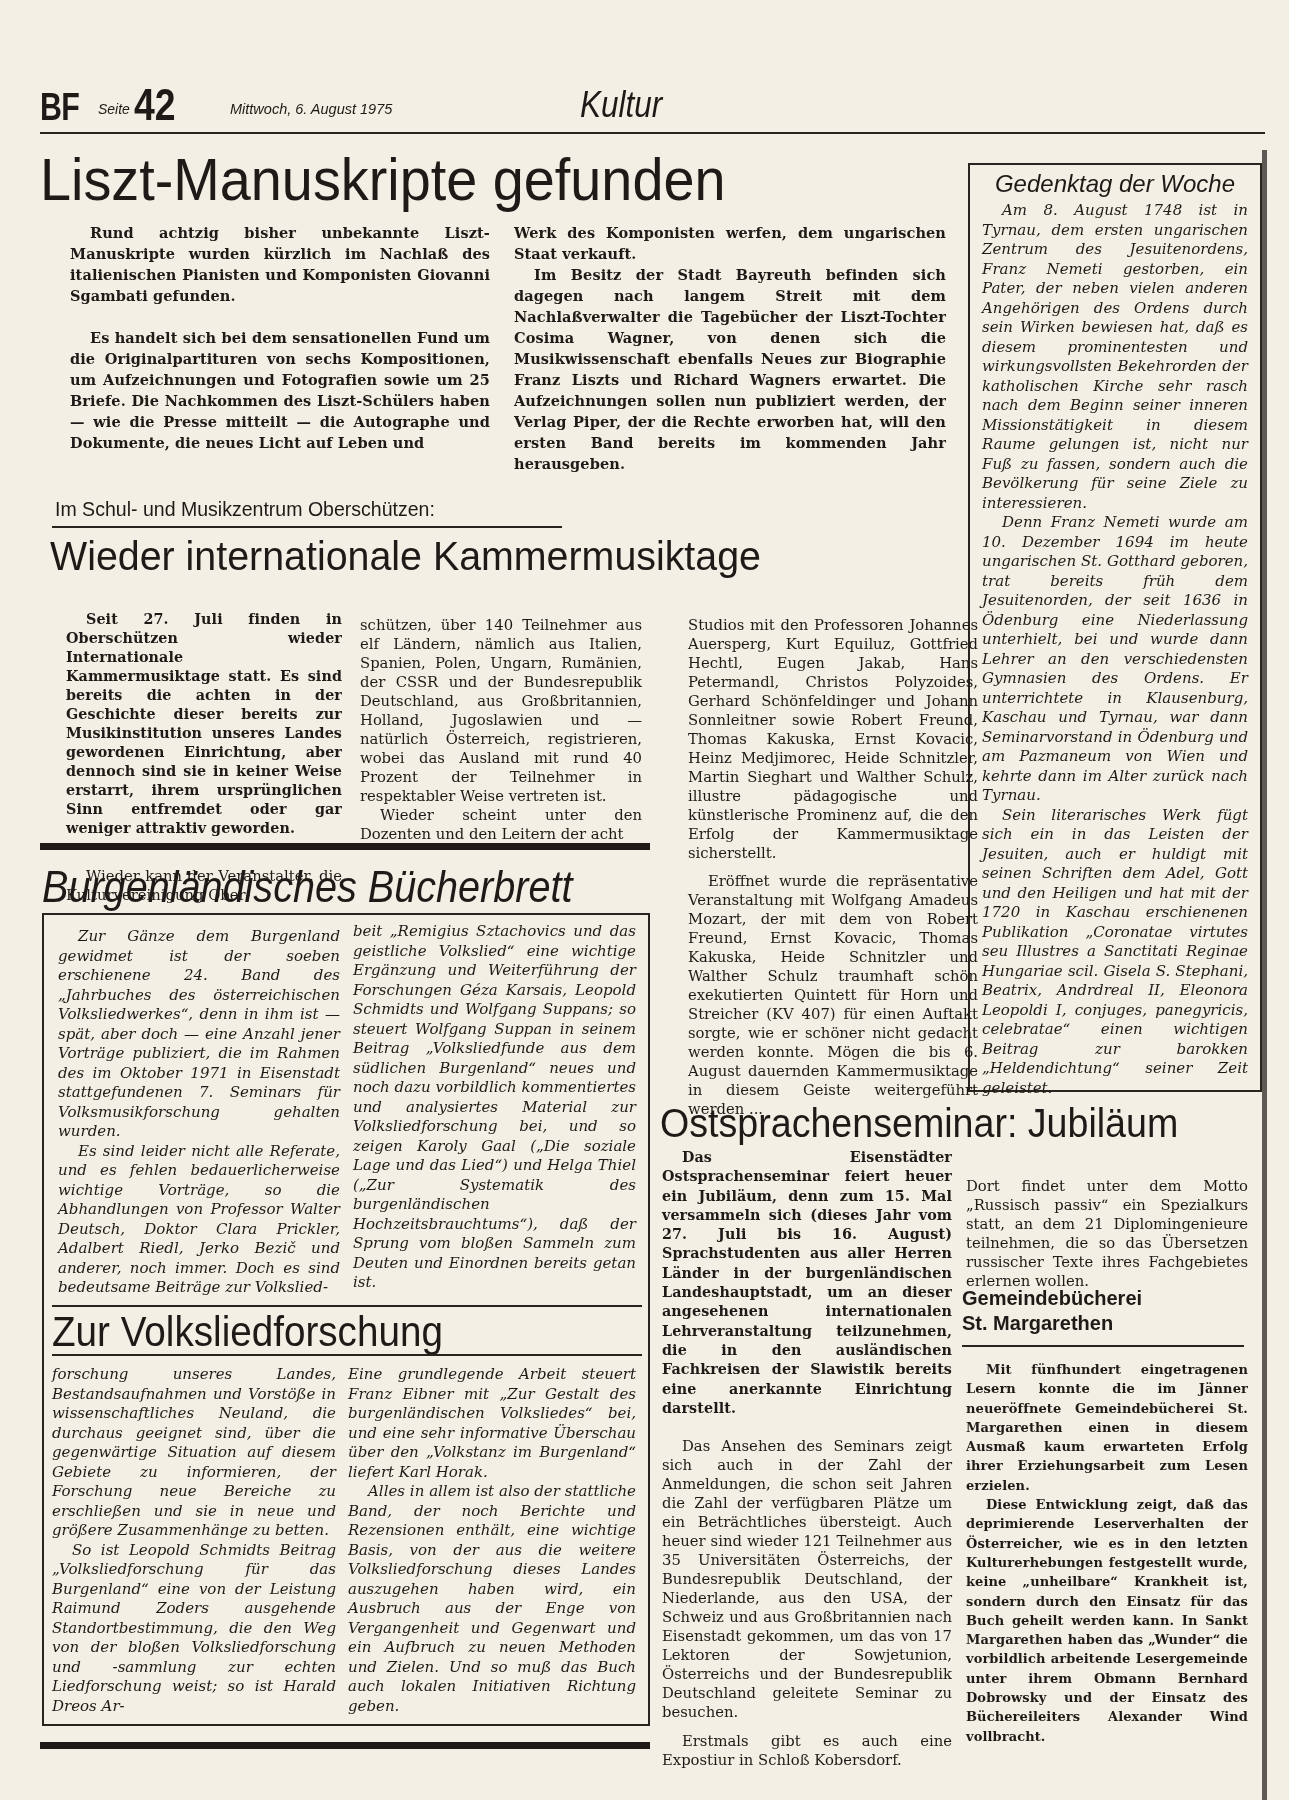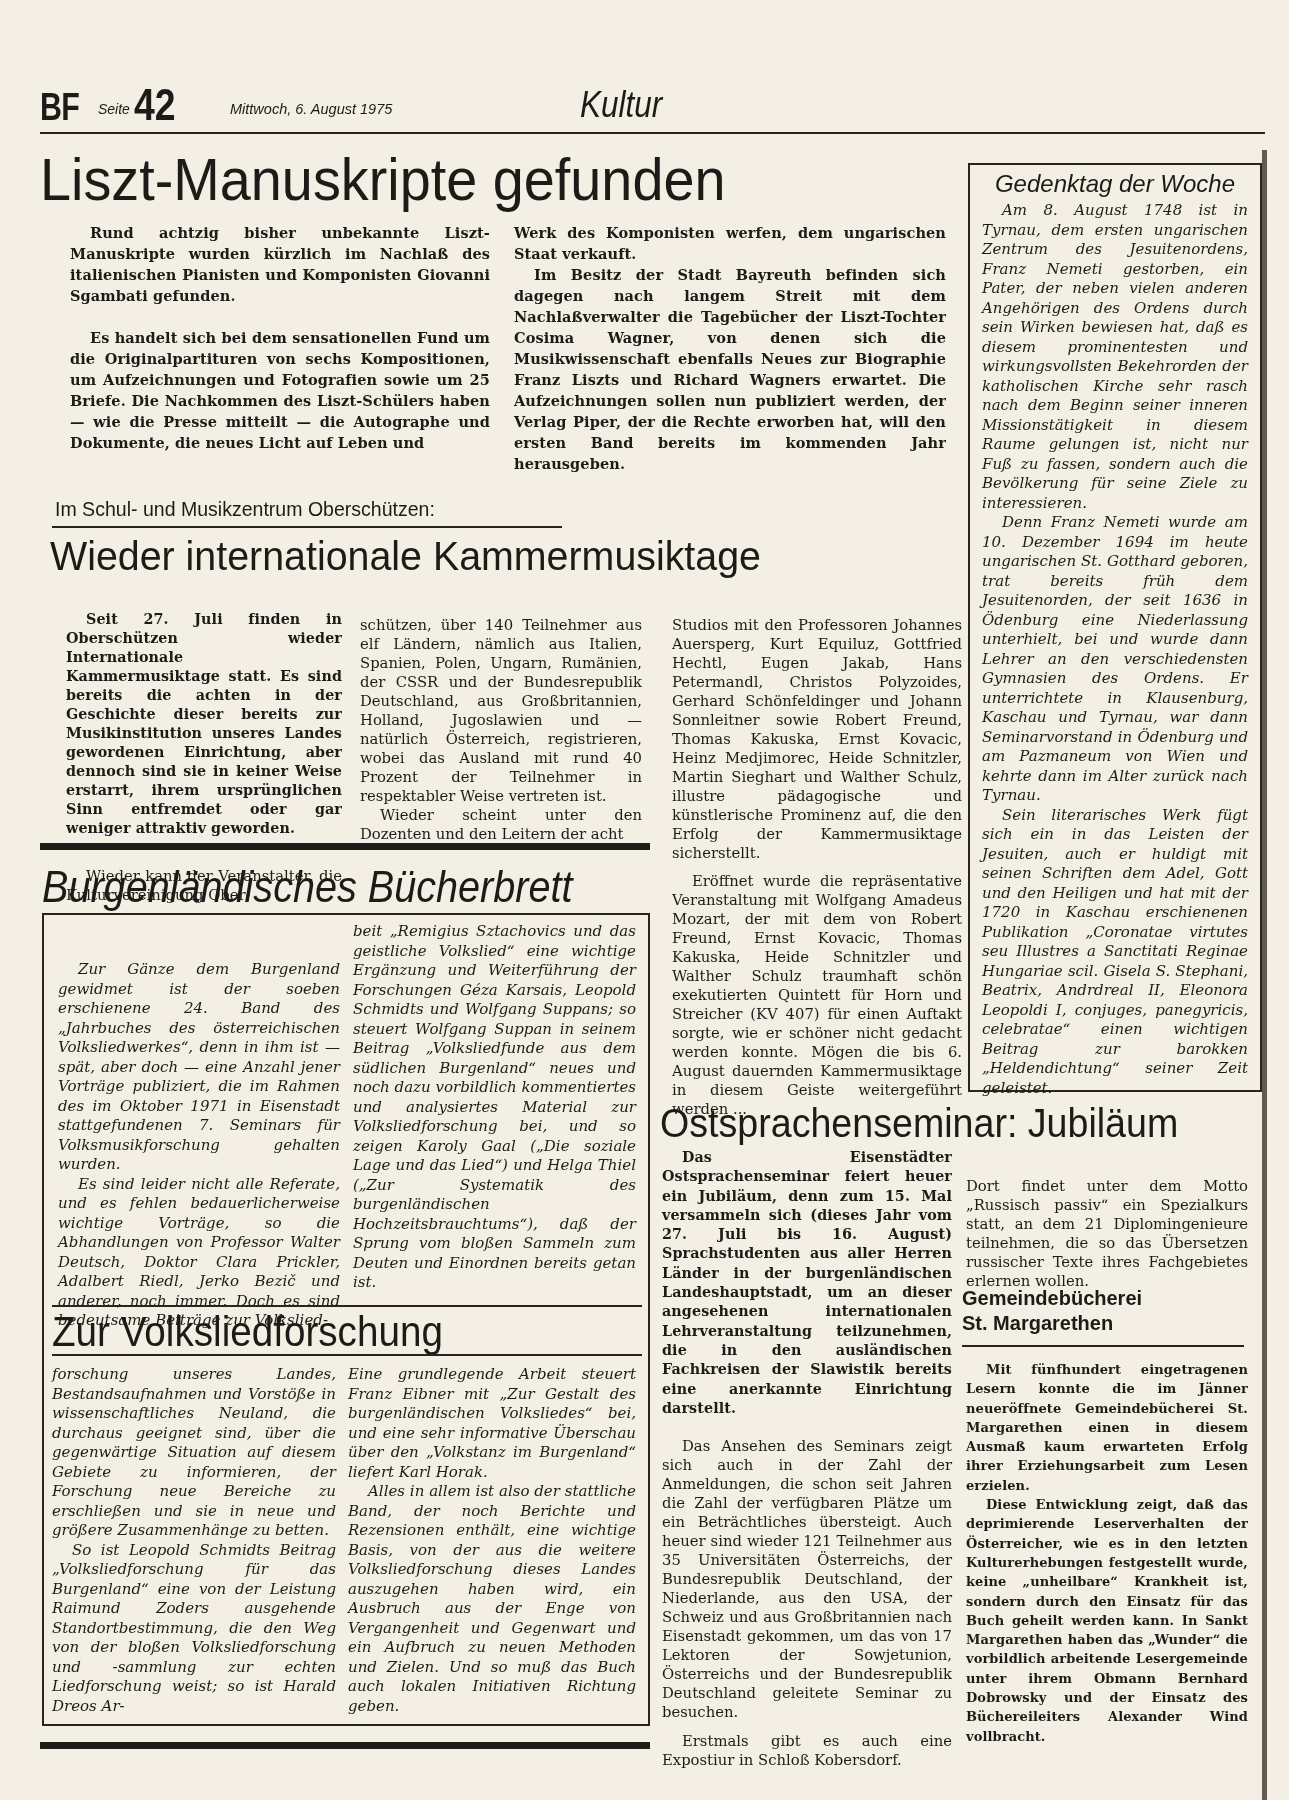--- a/index.html
+++ b/index.html
@@ -90,29 +90,29 @@
 <div class="abs kicker-rule"></div>
 <h2 class="abs h-wieder" style="margin:0;font-weight:normal;">Wieder internationale Kammermusiktage</h2>
 <div class="col" style="left:66px; top:610px; width:276px;">
   <p class="ind bold-body" style="font-size:14.3px; line-height:19px;">Seit 27. Juli finden in Oberschützen wieder Internationale Kammermusiktage statt. Es sind bereits die achten in der Geschichte dieser bereits zur Musikinstitution unseres Landes gewordenen Einrichtung, aber dennoch sind sie in keiner Weise erstarrt, ihrem ursprünglichen Sinn entfremdet oder gar weniger attraktiv geworden.</p>
   <p class="ind reg-body">Wieder kann der Veranstalter, die Kulturvereinigung Ober-</p>
 </div>
 <div class="col reg-body" style="left:360px; top:587px; width:282px;">
   <p>schützen, über 140 Teilnehmer aus elf Ländern, nämlich aus Italien, Spanien, Polen, Ungarn, Rumänien, der CSSR und der Bundesrepublik Deutschland, aus Großbritannien, Holland, Jugoslawien und — natürlich Österreich, registrieren, wobei das Ausland mit rund 40 Prozent der Teilnehmer in respektabler Weise vertreten ist.</p>
   <p class="ind">Wieder scheint unter den Dozenten und den Leitern der acht</p>
 </div>
-<div class="col reg-body" style="left:672px; top:587px; width:290px;">
+<div class="col reg-body" style="left:688px; top:587px; width:290px;">
   <p>Studios mit den Professoren Johannes Auersperg, Kurt Equiluz, Gottfried Hechtl, Eugen Jakab, Hans Petermandl, Christos Polyzoides, Gerhard Schönfeldinger und Johann Sonnleitner sowie Robert Freund, Thomas Kakuska, Ernst Kovacic, Heinz Medjimorec, Heide Schnitzler, Martin Sieghart und Walther Schulz, illustre pädagogische und künstlerische Prominenz auf, die den Erfolg der Kammermusiktage sicherstellt.</p>
   <p class="ind" style="margin-top:9px;">Eröffnet wurde die repräsentative Veranstaltung mit Wolfgang Amadeus Mozart, der mit dem von Robert Freund, Ernst Kovacic, Thomas Kakuska, Heide Schnitzler und Walther Schulz traumhaft schön exekutierten Quintett für Horn und Streicher (KV 407) für einen Auftakt sorgte, wie er schöner nicht gedacht werden konnte. Mögen die bis 6. August dauernden Kammermusiktage in diesem Geiste weitergeführt werden ...</p>
 </div>
 
 <div class="abs bar-dark bar1"></div>
 <h2 class="abs h-burgen" style="margin:0;font-weight:normal;">Burgenländisches Bücherbrett</h2>
 <div class="abs box-burgen"></div>
-<div class="col ital-body" style="left:58px; top:960px; width:282px;">
+<div class="col ital-body" style="left:58px; top:927px; width:282px;">
   <p class="ind">Zur Gänze dem Burgenland gewidmet ist der soeben erschienene 24. Band des „Jahrbuches des österreichischen Volksliedwerkes“, denn in ihm ist — spät, aber doch — eine Anzahl jener Vorträge publiziert, die im Rahmen des im Oktober 1971 in Eisenstadt stattgefundenen 7. Seminars für Volksmusikforschung gehalten wurden.</p>
   <p class="ind">Es sind leider nicht alle Referate, und es fehlen bedauerlicherweise wichtige Vorträge, so die Abhandlungen von Professor Walter Deutsch, Doktor Clara Prickler, Adalbert Riedl, Jerko Bezič und anderer, noch immer. Doch es sind bedeutsame Beiträge zur Volkslied-</p>
 </div>
 <div class="col ital-body" style="left:353px; top:922px; width:283px;">
   <p>beit „Remigius Sztachovics und das geistliche Volkslied“ eine wichtige Ergänzung und Weiterführung der Forschungen Géza Karsais, Leopold Schmidts und Wolfgang Suppans; so steuert Wolfgang Suppan in seinem Beitrag „Volksliedfunde aus dem südlichen Burgenland“ neues und noch dazu vorbildlich kommentiertes und analysiertes Material zur Volksliedforschung bei, und so zeigen Karoly Gaal („Die soziale Lage und das Lied“) und Helga Thiel („Zur Systematik des burgenländischen Hochzeitsbrauchtums“), daß der Sprung vom bloßen Sammeln zum Deuten und Einordnen bereits getan ist.</p>
 </div>
 
 <div class="abs volks-rule-top"></div>
 <h2 class="abs h-volks" style="margin:0;font-weight:normal;">Zur Volksliedforschung</h2>
 <div class="abs volks-rule-bot"></div>

